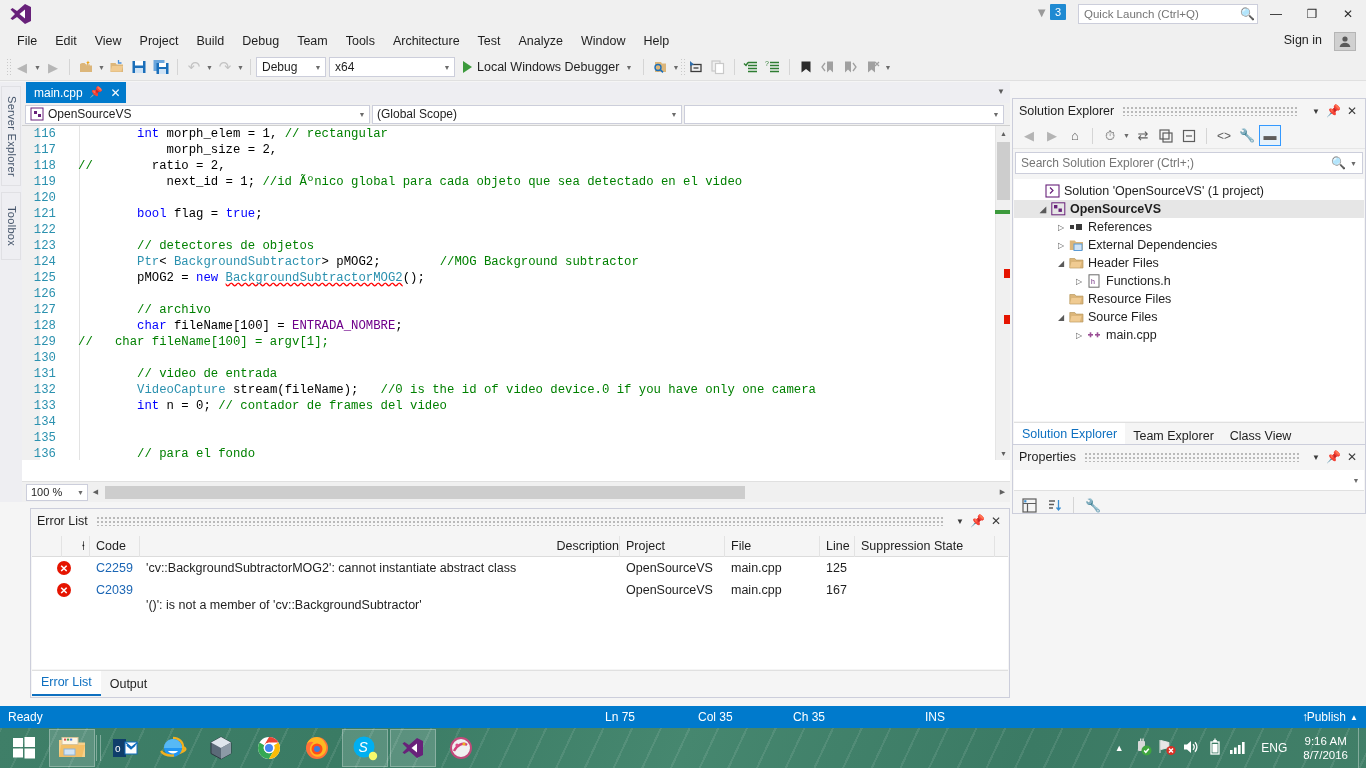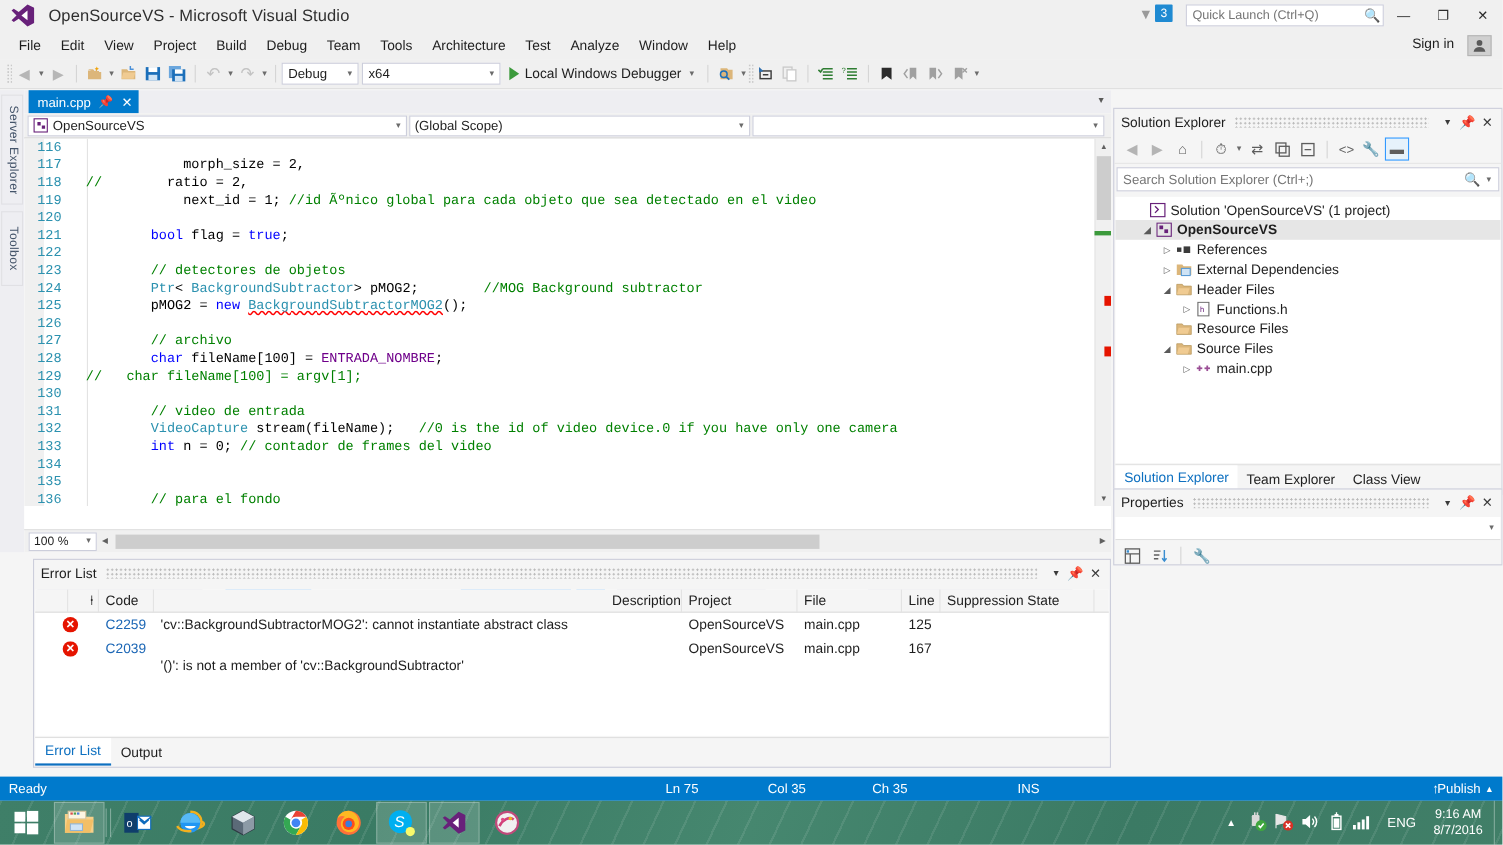--- a/index.html
+++ b/index.html
@@ -319,21 +319,20 @@
 
 <div id="app">
 
   <div class="titlebar">
     <span class="vs-logo">
       <svg width="26" height="26" viewBox="0 0 26 26">
         <path d="M17 3 L23 6 L23 20 L17 23 L9 16 L4.5 19 L2.5 17.5 L7 13 L2.5 8.5 L4.5 7 L9 10 Z" fill="#68217a"></path>
         <path d="M17 8.5 L17 17.5 L11.5 13 Z" fill="#fff"></path>
       </svg>
     </span>
-    <span class="title-text">OpenSourceVS - Microsoft Visual Studio</span>
 
     <div class="notif-badge">
       <span class="flag-ico">▼</span>
       <span class="badge-num">3</span>
     </div>
 
     <div class="ql-wrap">
       <input type="text" placeholder="Quick Launch (Ctrl+Q)" style="">
       <span class="mag">🔍</span>
     </div>
@@ -524,21 +523,21 @@
       <div class="nav-combo" style="width:320px;">
         <span class="txt"></span>
         <span class="dd">▼</span>
       </div>
     </div>
 
     <div class="code-area">
       <div class="indicator-margin"></div>
       <div class="vsep"></div>
       <div class="code-lines" id="code-lines">
-          <div class="cline"><span class="lnum">116</span></div>
+          <div class="cline"><span class="lnum">116</span><span class="ctext"><span class="plain">        </span><span class="kw">int</span><span class="plain"> morph_elem = 1, </span><span class="com">// rectangular</span></span></div>
           <div class="cline"><span class="lnum">117</span><span class="ctext"><span class="plain">            morph_size = 2,</span></span></div>
           <div class="cline"><span class="lnum">118</span><span class="ctext"><span class="com">//</span><span class="plain">        ratio = 2,</span></span></div>
           <div class="cline"><span class="lnum">119</span><span class="ctext"><span class="plain">            next_id = 1; </span><span class="com">//id Ãºnico global para cada objeto que sea detectado en el video</span></span></div>
           <div class="cline"><span class="lnum">120</span><span class="ctext"></span></div>
           <div class="cline"><span class="lnum">121</span><span class="ctext"><span class="plain">        </span><span class="kw">bool</span><span class="plain"> flag = </span><span class="kw">true</span><span class="plain">;</span></span></div>
           <div class="cline"><span class="lnum">122</span><span class="ctext"></span></div>
           <div class="cline"><span class="lnum">123</span><span class="ctext"><span class="plain">        </span><span class="com">// detectores de objetos</span></span></div>
           <div class="cline"><span class="lnum">124</span><span class="ctext"><span class="plain">        </span><span class="typ">Ptr</span><span class="plain">&lt; </span><span class="typ">BackgroundSubtractor</span><span class="plain">&gt; pMOG2;        </span><span class="com">//MOG Background subtractor</span></span></div>
           <div class="cline"><span class="lnum">125</span><span class="ctext"><span class="plain">        pMOG2 = </span><span class="kw">new</span><span class="plain"> </span><span class="typ squiggle">BackgroundSubtractorMOG2</span><span class="plain">();</span></span></div>
           <div class="cline"><span class="lnum">126</span><span class="ctext"></span></div>

